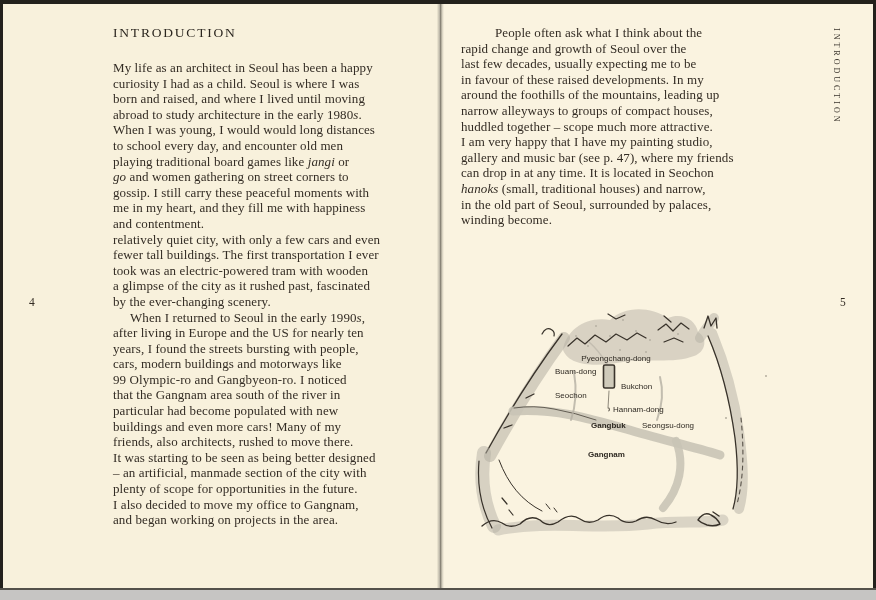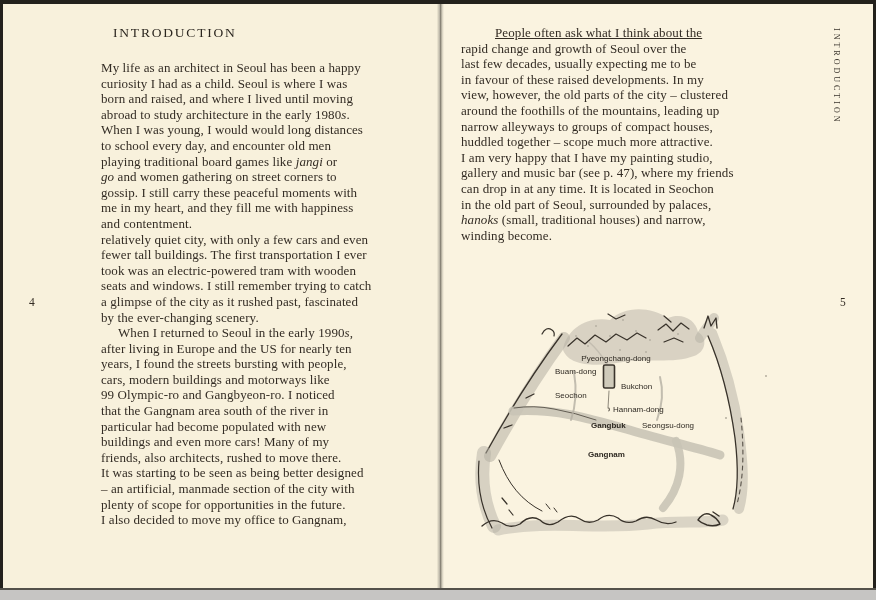--- a/index.html
+++ b/index.html
@@ -24,25 +24,25 @@
     background:#c6c5c3;border-top:2px solid #54514a;
   }
   .heading{
     position:absolute;left:110px;top:21px;
     font-size:13.5px;letter-spacing:1.8px;font-weight:500;color:#2b261f;
   }
   .text-block{
     position:absolute;font-size:13px;line-height:15.6px;color:#332c24;
     letter-spacing:.1px;
   }
-  .left .text-block{left:98px;top:56px;width:300px;}
+  .left .text-block{left:110px;top:56px;width:300px;}
   .right .text-block{left:17px;top:21px;width:340px;}
   .line{white-space:nowrap;}
   .left .line.indent{padding-left:17px;}
-  .right .line.indent{padding-left:34px;text-decoration:underline;}
+  .right .line.indent{padding-left:34px;}
   .line em{font-style:italic;}
   .page-number{position:absolute;font-size:11.5px;color:#332c24;}
   .left .page-number{left:26px;top:292px;}
   .right .page-number{left:396px;top:292px;}
   .running-head{
     position:absolute;left:388px;top:24px;
     writing-mode:vertical-rl;
     font-size:8px;letter-spacing:3px;color:#3a342c;
   }
   .map{position:absolute;left:24px;top:294px;width:394px;height:290px;}
@@ -70,61 +70,60 @@
           <div class="line">playing traditional board games like <em>jangi</em> or</div>
           <div class="line"><em>go</em> and women gathering on street corners to</div>
           <div class="line">gossip. I still carry these peaceful moments with</div>
           <div class="line">me in my heart, and they fill me with happiness</div>
           <div class="line">and contentment.</div>
         </div>
         <div class="para">
           <div class="line">relatively quiet city, with only a few cars and even</div>
           <div class="line">fewer tall buildings. The first transportation I ever</div>
           <div class="line">took was an electric-powered tram with wooden</div>
-          <div class="line">seats and windows. I still remember trying to catch</div>
           <div class="line">a glimpse of the city as it rushed past, fascinated</div>
           <div class="line">by the ever-changing scenery.</div>
         </div>
         <div class="para">
           <div class="line indent">When I returned to Seoul in the early 1990<em>s</em>,</div>
           <div class="line">after living in Europe and the US for nearly ten</div>
           <div class="line">years, I found the streets bursting with people,</div>
           <div class="line">cars, modern buildings and motorways like</div>
           <div class="line">99 Olympic-ro and Gangbyeon-ro. I noticed</div>
           <div class="line">that the Gangnam area south of the river in</div>
           <div class="line">particular had become populated with new</div>
           <div class="line">buildings and even more cars! Many of my</div>
           <div class="line">friends, also architects, rushed to move there.</div>
           <div class="line">It was starting to be seen as being better designed</div>
           <div class="line">– an artificial, manmade section of the city with</div>
           <div class="line">plenty of scope for opportunities in the future.</div>
           <div class="line">I also decided to move my office to Gangnam,</div>
+          <div class="line">and began working on projects in the area.</div>
         </div>
       </div>
     <div class="page-number">4</div>
   </div>
 
   <div class="spine"></div>
 
   <div class="page right">
     <div class="text-block">
         <div class="para">
           <div class="line indent">People often ask what I think about the</div>
           <div class="line">rapid change and growth of Seoul over the</div>
           <div class="line">last few decades, usually expecting me to be</div>
           <div class="line">in favour of these raised developments. In my</div>
-          <div class="line">view, however, the old parts of the city – clustered</div>
           <div class="line">around the foothills of the mountains, leading up</div>
           <div class="line">narrow alleyways to groups of compact houses,</div>
           <div class="line">huddled together – scope much more attractive.</div>
           <div class="line">I am very happy that I have my painting studio,</div>
           <div class="line">gallery and music bar (see p. 47), where my friends</div>
           <div class="line">can drop in at any time. It is located in Seochon</div>
+          <div class="line"><em>hanoks</em> (small, traditional houses) and narrow,</div>
           <div class="line">in the old part of Seoul, surrounded by palaces,</div>
-          <div class="line"><em>hanoks</em> (small, traditional houses) and narrow,</div>
           <div class="line">winding become.</div>
         </div>
       </div>
     <div class="running-head">INTRODUCTION</div>
     <div class="page-number">5</div>
 
     <svg class="map" viewBox="0 0 394 290">
 
       <path d="M95 52 C 98 32, 118 18, 142 22 C 156 8, 182 8, 200 20 C 214 14, 228 22, 230 34
                C 240 40, 238 54, 226 58 C 205 66, 178 60, 155 64 C 132 68, 102 70, 95 52 Z" fill="#b7b2a6" opacity="0.5" stroke="none"></path>

